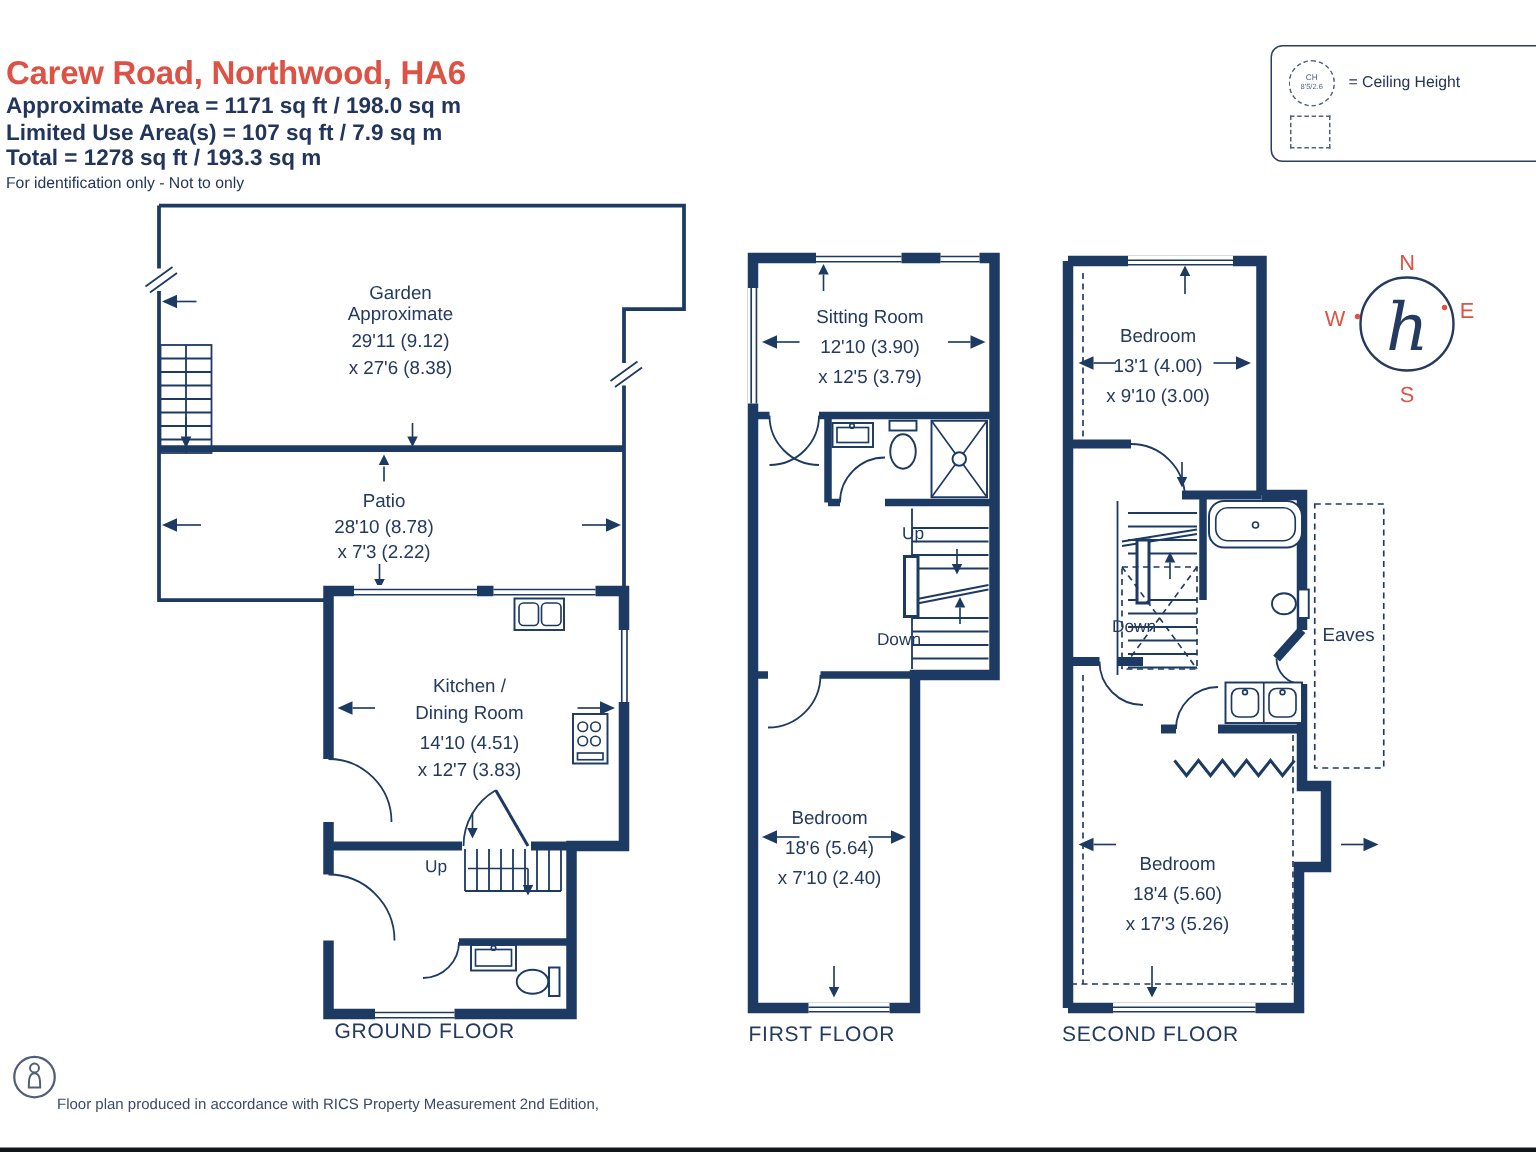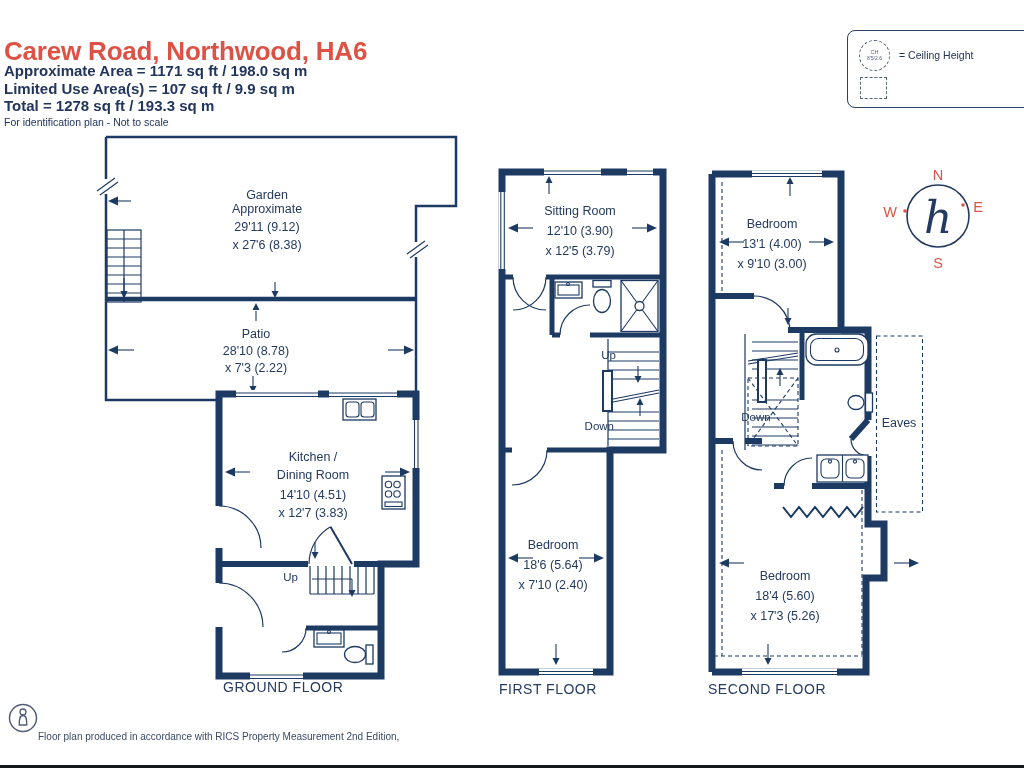--- a/index.html
+++ b/index.html
@@ -1,19 +1,19 @@
 <!DOCTYPE html>
 <html><head>
 <meta charset="utf-8">
 <style>
   html,body{margin:0;padding:0}
   body{width:1024px;height:768px;background:#fff;font-family:"Liberation Sans",sans-serif;position:relative;overflow:hidden}
   .abs{position:absolute}
   
-  #title{left:4px;top:36px;font-size:26px;font-weight:bold;color:#dd5244;letter-spacing:-.2px}
+  #title{left:4px;top:36px;font-size:22px;font-weight:bold;color:#dd5244;letter-spacing:-.2px}
   .areaLine{left:4px;font-size:15px;font-weight:bold;color:#22355c}
   #disclaimer{left:4px;top:116px;font-size:10.5px;color:#22355c}
   
   #legend{left:847px;top:30px;width:190px;height:76px;border:1.5px solid #2a3f63;border-radius:8px;background:#fff}
   #legend .circ{position:absolute;left:11px;top:9px;width:29px;height:29px;border:1px dashed #53617e;border-radius:50%;
     display:flex;flex-direction:column;align-items:center;justify-content:center;color:#53617e;line-height:1}
   #legend .circ .l1{font-size:5.5px}
   #legend .circ .l2{font-size:5px}
   #legend .sq{position:absolute;left:12px;top:46px;width:25px;height:20px;border:1px dashed #53617e}
   .legTxt{position:absolute;font-size:10.5px;color:#233454}
@@ -340,23 +340,23 @@
     <text class="cmp mid" x="978" y="212">E</text>
     <text class="cmp mid" x="938" y="268">S</text>
     <text class="cmp mid" x="890" y="217">W</text>
     <circle cx="905" cy="211" r="1.8" fill="#de5345"></circle>
     <circle cx="963" cy="205" r="1.8" fill="#de5345"></circle>
   </g>
 </svg>
 
 <div class="abs" id="title">Carew Road, Northwood, HA6</div>
 <div class="abs areaLine" style="top:62px">Approximate Area = 1171 sq ft / 198.0 sq m</div>
-<div class="abs areaLine" style="top:80px">Limited Use Area(s) = 107 sq ft / 9.9 sq m</div>
+<div class="abs areaLine" style="top:80px">Limited Use Area(s) = 107 sq ft / 7.9 sq m</div>
 <div class="abs areaLine" style="top:97px">Total = 1278 sq ft / 193.3 sq m</div>
-<div class="abs" id="disclaimer">For identification plan - Not to scale</div>
+<div class="abs" id="disclaimer">For identification only - Not to only</div>
 
 <div class="abs" id="legend">
   <div class="circ">
     <span class="l1">CH</span>
     <span class="l2">8'5/2.6</span>
   </div>
   <div class="legTxt" id="legTxt1">= Ceiling Height</div>
   <div class="sq"></div>
 </div>
 

